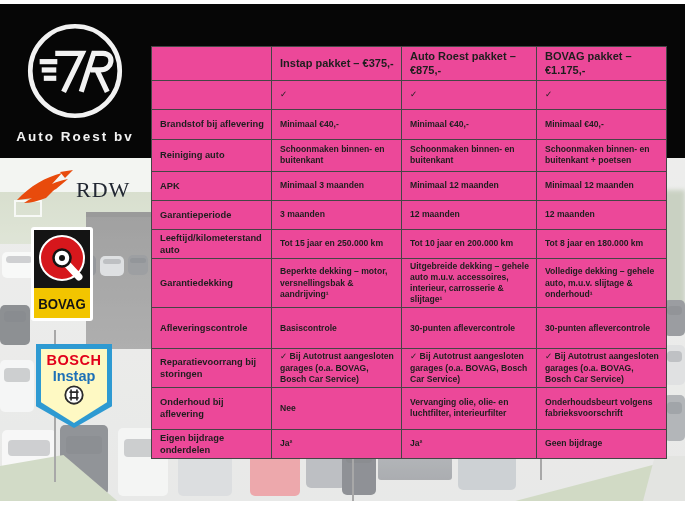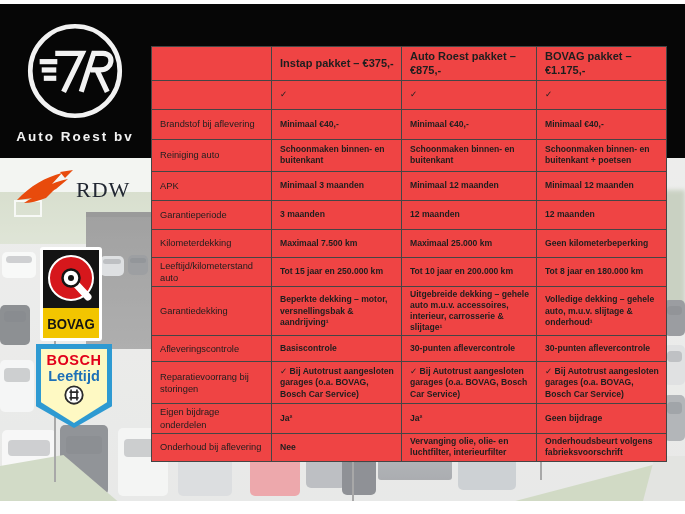--- a/index.html
+++ b/index.html
@@ -35,44 +35,44 @@
   .ar-logo{position:absolute;left:0;top:4px;width:150px;height:154px;display:flex;flex-direction:column;
            align-items:center;justify-content:center;gap:6px;text-align:right;}
   .ar-name{color:#f2f2f2;font-size:13.5px;font-weight:600;letter-spacing:2px;white-space:nowrap;}
 
   
   .rdw{position:absolute;left:16px;top:166px;width:124px;height:44px;display:flex;align-items:center;text-align:center;}
   .rdw-text{font-family:"Liberation Serif","DejaVu Serif",serif;font-size:22px;color:#222833;
             letter-spacing:1px;margin-left:2px;margin-top:4px;}
 
   
-  .bovag{position:absolute;left:40px;top:227px;width:62px;height:94px;background:#fff;border-radius:3px;
-         padding:3px;box-sizing:border-box;display:flex;flex-direction:column;margin-top:20px;}
+  .bovag{position:absolute;left:31px;top:227px;width:62px;height:94px;background:#fff;border-radius:3px;
+         padding:3px;box-sizing:border-box;display:flex;flex-direction:column;}
   .bovag-band{height:30px;background:#f2c500;display:flex;align-items:center;justify-content:center;}
   .bovag-word{font-size:15px;font-weight:800;color:#141414;letter-spacing:0;transform:scaleX(.88);}
 
   
   .bosch{position:absolute;left:36px;top:344px;width:76px;height:84px;background:#2e9ad2;
          clip-path:polygon(0 0,100% 0,100% 74%,50% 100%,0 74%);}
   .bosch-inner{position:absolute;left:5px;top:5px;width:66px;height:74px;background:#fef9c3;
                clip-path:polygon(0 0,100% 0,100% 72%,50% 100%,0 72%);
                display:flex;flex-direction:column;align-items:center;}
   .bosch-word{font-size:14.5px;font-weight:800;color:#e2001a;letter-spacing:.5px;margin-top:4px;line-height:1;}
   .bosch-service{font-size:14.5px;font-weight:700;color:#1d70b7;line-height:1.15;}
 
   
   table.pkg{position:absolute;left:151px;top:46px;width:515px;border-collapse:collapse;table-layout:fixed;
-            background:#ef4444;color:#1e1e1e;}
+            background:#ec4899;color:#1e1e1e;}
   table.pkg col.c0{width:120px;} table.pkg col.c1{width:130px;}
   table.pkg col.c2{width:135px;} table.pkg col.c3{width:130px;}
   table.pkg th,table.pkg td{border:1px solid #454545;vertical-align:middle;text-align:left;
             padding:2px 6px 2px 8px;line-height:1.3;overflow:hidden;}
   table.pkg th{font-size:11px;font-weight:700;}
   table.pkg td{font-size:8.6px;font-weight:700;}
-  table.pkg td.lbl{font-size:9.3px;font-weight:400;}
+  table.pkg td.lbl{font-size:9.3px;font-weight:700;}
   table.pkg thead tr{height:31px;}
   table.pkg tbody tr:nth-child(1){height:29px;}
   table.pkg tbody tr:nth-child(2){height:30px;}
   table.pkg tbody tr:nth-child(3){height:32px;}
   table.pkg tbody tr:nth-child(4){height:29px;}
   table.pkg tbody tr:nth-child(5){height:29px;padding-left:46px;}
   table.pkg tbody tr:nth-child(6){height:28px;}
   table.pkg tbody tr:nth-child(7){height:28px;}
   table.pkg tbody tr:nth-child(8){height:41px;}
   table.pkg tbody tr:nth-child(9){height:26px;}
@@ -164,21 +164,21 @@
       <circle cx="28" cy="28" r="3" fill="#141414"></circle>
     </svg>
     <div class="bovag-band">
       <span class="bovag-word">BOVAG</span>
     </div>
   </div>
 
   <div class="bosch">
     <div class="bosch-inner">
       <span class="bosch-word">BOSCH</span>
-      <span class="bosch-service">Leeftijd</span>
+      <span class="bosch-service">Instap</span>
       <svg width="22" height="22" viewBox="-12 -12 24 24">
         <circle cx="0" cy="0" r="9.5" fill="#ffffff" stroke="#2b2b2b" stroke-width="2"></circle>
         <g stroke="#2b2b2b" stroke-width="1.8">
           <line x1="-5" y1="-3.2" x2="5" y2="-3.2"></line>
           <line x1="-5" y1="3.2" x2="5" y2="3.2"></line>
           <line x1="-3.2" y1="-6" x2="-3.2" y2="6"></line>
           <line x1="3.2" y1="-6" x2="3.2" y2="6"></line>
         </g>
       </svg>
     </div>
@@ -224,26 +224,20 @@
         <td>Minimaal 12 maanden</td>
         <td>Minimaal 12 maanden</td>
       </tr>
       <tr>
         <td class="lbl">Garantieperiode</td>
         <td>3 maanden</td>
         <td>12 maanden</td>
         <td>12 maanden</td>
       </tr>
       <tr>
-        <td class="lbl">Kilometerdekking</td>
-        <td>Maximaal 7.500 km</td>
-        <td>Maximaal 25.000 km</td>
-        <td>Geen kilometerbeperking</td>
-      </tr>
-      <tr>
         <td class="lbl">Leeftijd/kilometerstand auto</td>
         <td>Tot 15 jaar en 250.000 km</td>
         <td>Tot 10 jaar en 200.000 km</td>
         <td>Tot 8 jaar en 180.000 km</td>
       </tr>
       <tr>
         <td class="lbl">Garantiedekking</td>
         <td>Beperkte dekking – motor, versnellingsbak &amp; aandrijving¹</td>
         <td>Uitgebreide dekking – gehele auto m.u.v. accessoires, interieur, carrosserie &amp; slijtage¹</td>
         <td>Volledige dekking – gehele auto, m.u.v. slijtage &amp; onderhoud¹</td>
@@ -254,27 +248,27 @@
         <td>30-punten aflevercontrole</td>
         <td>30-punten aflevercontrole</td>
       </tr>
       <tr>
         <td class="lbl">Reparatievoorrang bij storingen</td>
         <td>✓ Bij Autotrust aangesloten garages (o.a. BOVAG, Bosch Car Service)</td>
         <td>✓ Bij Autotrust aangesloten garages (o.a. BOVAG, Bosch Car Service)</td>
         <td>✓ Bij Autotrust aangesloten garages (o.a. BOVAG, Bosch Car Service)</td>
       </tr>
       <tr>
+        <td class="lbl">Onderhoud bij aflevering</td>
+        <td>Nee</td>
+        <td>Vervanging olie, olie- en luchtfilter, interieurfilter</td>
+        <td>Onderhoudsbeurt volgens fabrieksvoorschrift</td>
+      </tr>
+      <tr>
         <td class="lbl">Eigen bijdrage onderdelen</td>
         <td>Ja²</td>
         <td>Ja²</td>
         <td>Geen bijdrage</td>
       </tr>
-      <tr>
-        <td class="lbl">Onderhoud bij aflevering</td>
-        <td>Nee</td>
-        <td>Vervanging olie, olie- en luchtfilter, interieurfilter</td>
-        <td>Onderhoudsbeurt volgens fabrieksvoorschrift</td>
-      </tr>
     </tbody>
   </table>
 
 </div>
 
 </body></html>

